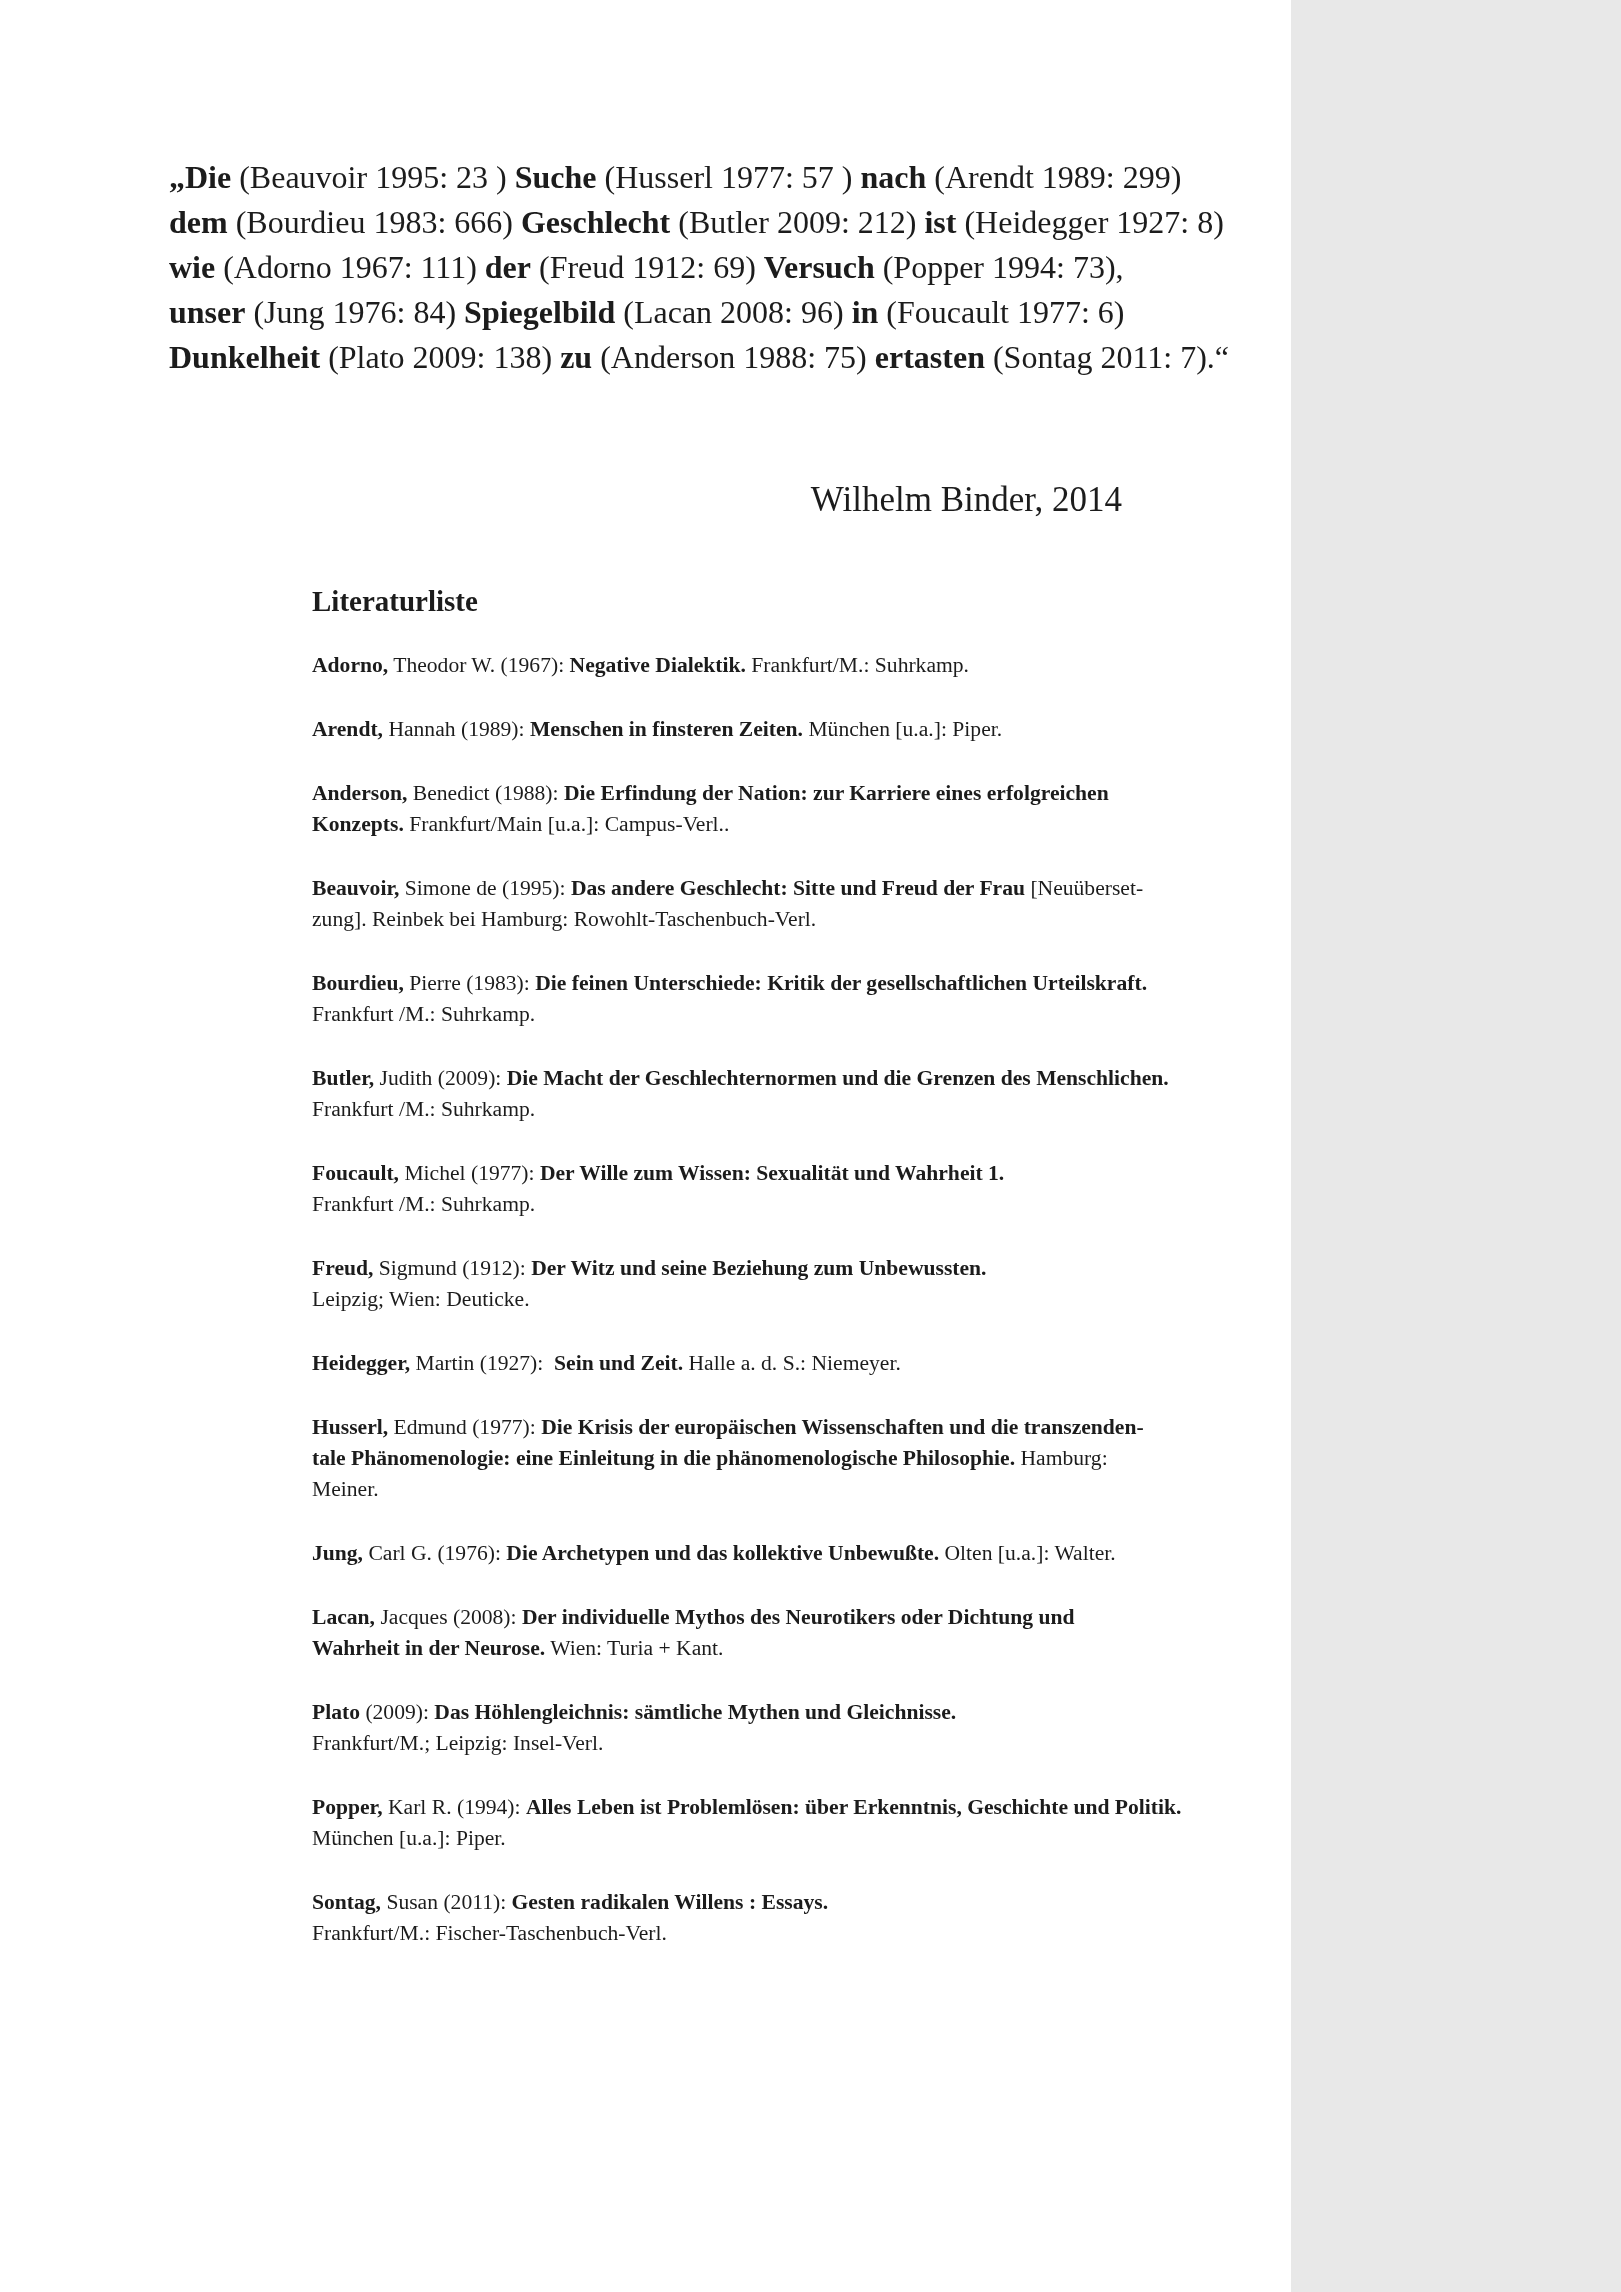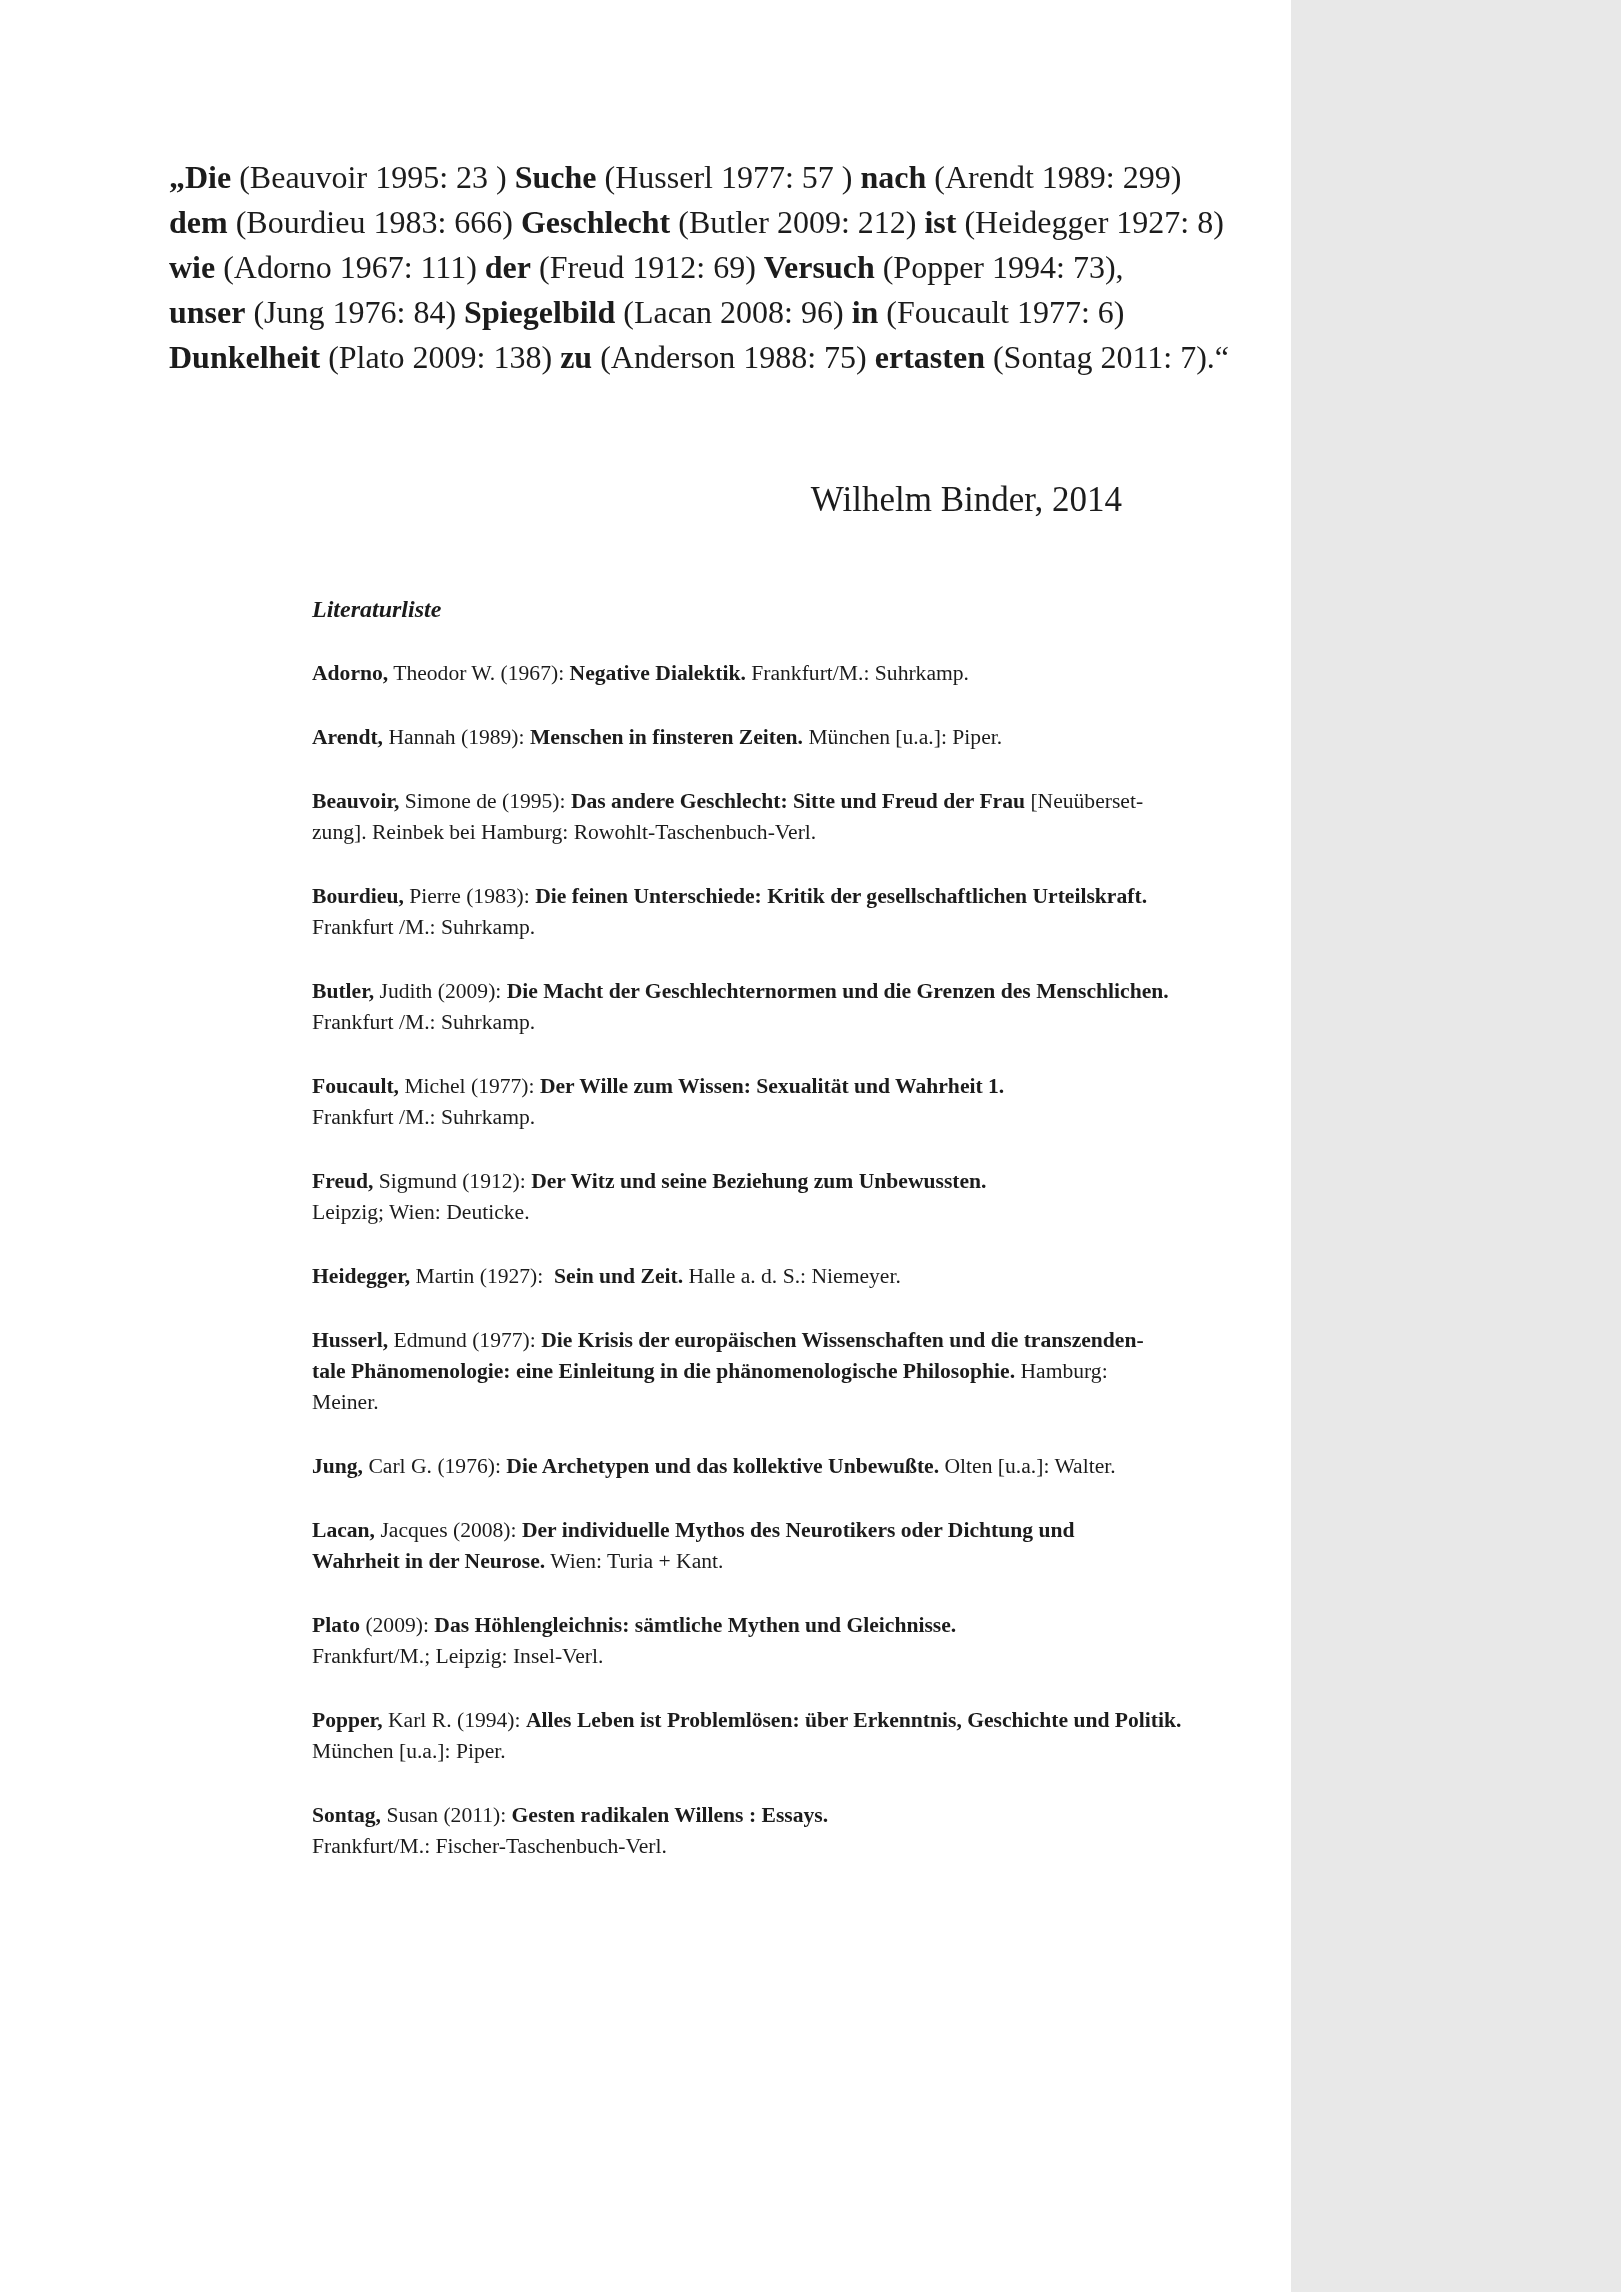--- a/index.html
+++ b/index.html
@@ -38,26 +38,25 @@
     text-align: right;
     margin-left: 34px;
   }
   .bib {
     position: absolute;
     left: 312px;
     top: 586px;
     width: 1078px;
   }
   .bib-heading {
-    font-size: 24px;
+    font-size: 29px;
     line-height: 31px;
     font-weight: bold;
-    margin: 8px 0 33px 0;
+    margin: 0 0 33px 0;
     color: #1c1c1c;
-    font-style: italic;
   }
   .bib-entry {
     margin: 0 0 33px 0;
   }
   .bib-line {
     font-size: 21.6px;
     line-height: 31px;
     white-space: pre;
     color: #1c1c1c;
   }
@@ -78,20 +77,24 @@
   <div class="attribution">Wilhelm Binder, 2014</div>
 
   <div class="bib">
     <h2 class="bib-heading">Literaturliste</h2>
     <div id="bib-entries">
         <div class="bib-entry">
           <div class="bib-line"><span class="b">Adorno,</span><span> Theodor W. (1967): </span><span class="b">Negative Dialektik.</span><span> Frankfurt/M.: Suhrkamp.</span></div>
         </div>
         <div class="bib-entry">
           <div class="bib-line"><span class="b">Arendt,</span><span> Hannah (1989): </span><span class="b">Menschen in finsteren Zeiten.</span><span> München [u.a.]: Piper.</span></div>
+        </div>
+        <div class="bib-entry">
+          <div class="bib-line"><span class="b">Anderson,</span><span> Benedict (1988): </span><span class="b">Die Erfindung der Nation: zur Karriere eines erfolgreichen</span></div>
+          <div class="bib-line"><span class="b">Konzepts.</span><span> Frankfurt/Main [u.a.]: Campus-Verl..</span></div>
         </div>
         <div class="bib-entry">
           <div class="bib-line"><span class="b">Beauvoir,</span><span> Simone de (1995): </span><span class="b">Das andere Geschlecht: Sitte und Freud der Frau</span><span> [Neuüberset-</span></div>
           <div class="bib-line"><span>zung]. Reinbek bei Hamburg: Rowohlt-Taschenbuch-Verl.</span></div>
         </div>
         <div class="bib-entry">
           <div class="bib-line"><span class="b">Bourdieu,</span><span> Pierre (1983): </span><span class="b">Die feinen Unterschiede: Kritik der gesellschaftlichen Urteilskraft.</span></div>
           <div class="bib-line"><span>Frankfurt /M.: Suhrkamp.</span></div>
         </div>
         <div class="bib-entry">

